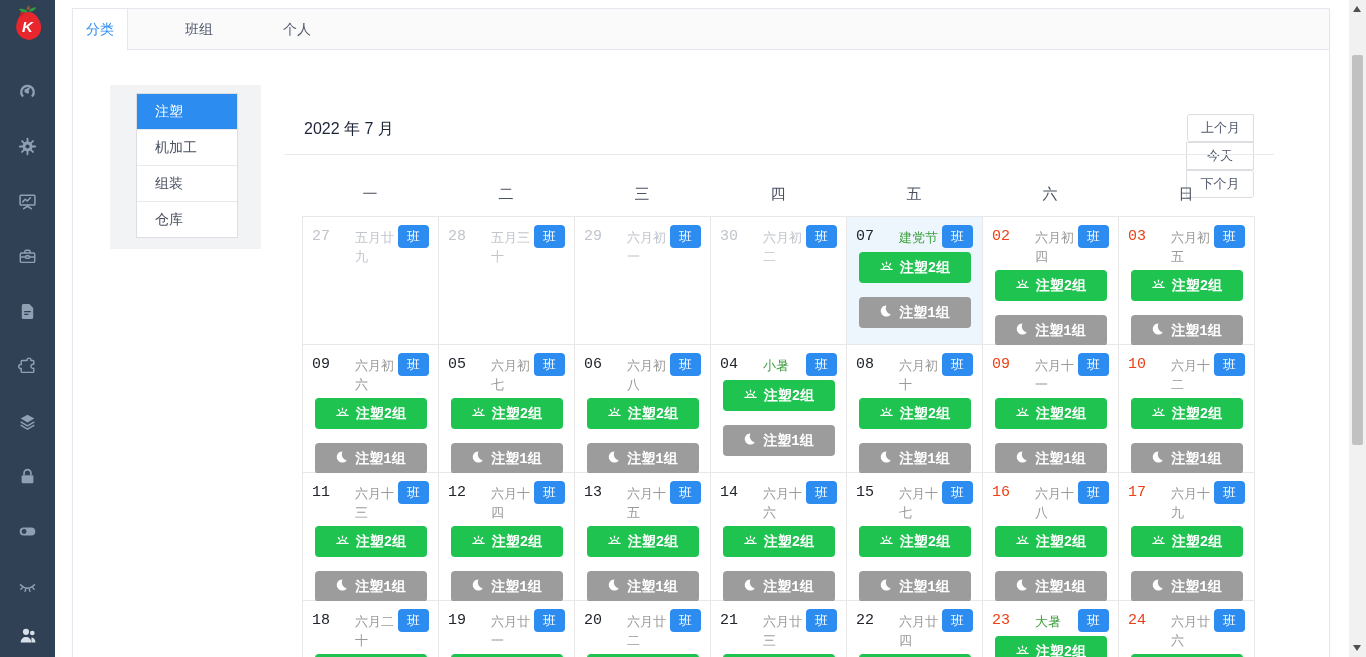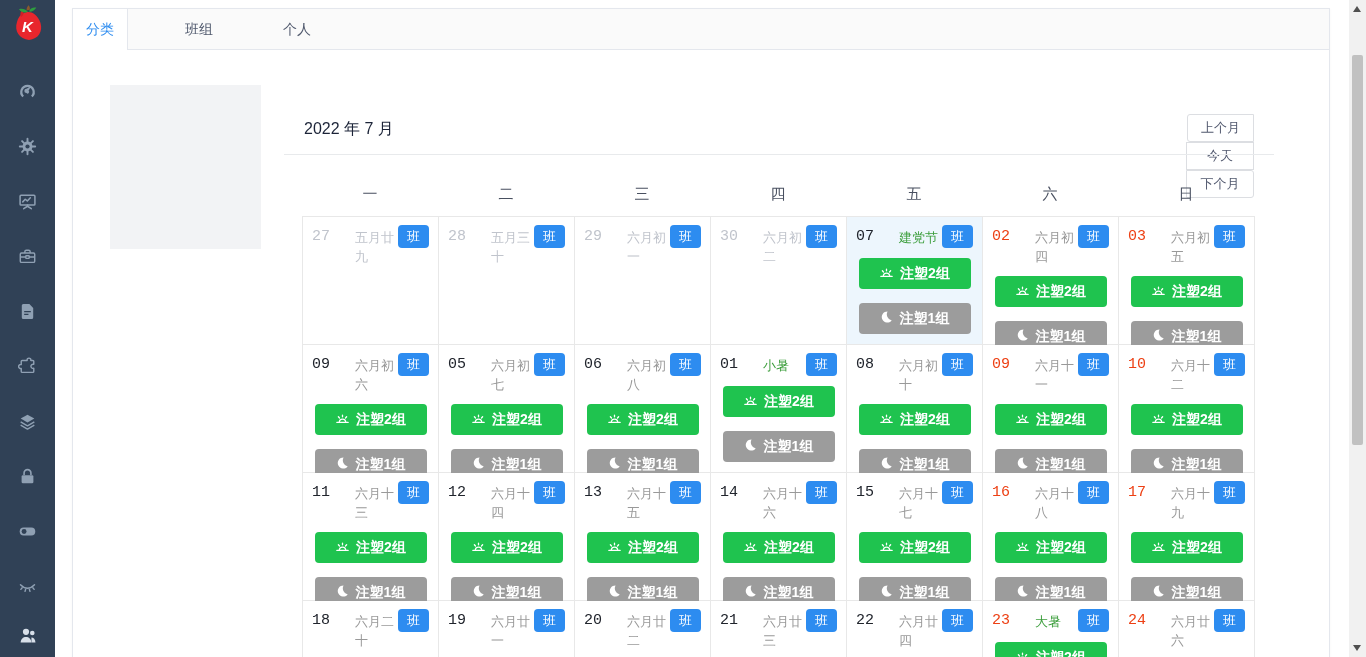--- a/index.html
+++ b/index.html
@@ -46,23 +46,23 @@
   .cell{width:136px;height:128px;box-sizing:border-box;border-right:1px solid var(--border);border-bottom:1px solid var(--border);
     padding:8px 9px 0 9px;background:#fff;cursor:pointer;}
   .cell.selected{background:#edf6fd;}
   .dayline{display:flex;align-items:flex-start;}
   .num{font-size:15px;color:#20242c;line-height:20px;padding-top:2px;flex:none;font-family:Liberation Mono, monospace;}
   .num.weekend{color:var(--red);}
   .lunar{font-size:13px;color:#999;line-height:19px;padding-top:3px;margin-left:25px;flex:1;min-width:0;}
   .lunar.festival{color:var(--fest);}
   .cell.out .num,.cell.out .lunar{color:#c0c4cc;}
   .badge{flex:none;margin-left:4px;background:var(--blue);color:#fff;font-size:13px;line-height:15px;padding:4px 9px;border-radius:4px;}
-  .shift{width:112px;height:31px;margin:10px auto 0 auto;border:none;border-radius:4px;color:#fff;
+  .shift{width:112px;height:31px;margin:4px auto 0 auto;border:none;border-radius:4px;color:#fff;
     font-size:14px;font-weight:bold;display:flex;align-items:center;justify-content:center;gap:6px;cursor:pointer;
-    font-family:Liberation Sans, sans-serif;}
+    font-family:Liberation Mono, monospace;}
   .shift.day{background:var(--green);}
   .shift.night{background:var(--graybtn);margin-top:14px;}
   .shift svg{flex:none;}
   
   .scrollbar{position:absolute;right:0;top:0;width:17px;height:657px;background:#f1f1f1;z-index:9;}
   .sb-thumb{position:absolute;left:3px;top:55px;width:11px;height:390px;background:#c1c1c1;border-radius:2px;}
   .sb-arrow{position:absolute;left:4px;width:0;height:0;border-left:4.5px solid transparent;border-right:4.5px solid transparent;}
   .sb-arrow.up{top:6px;border-bottom:6px solid #505050;}
   .sb-arrow.down{bottom:6px;border-top:6px solid #505050;}
 </style>
@@ -186,20 +186,26 @@
     </div>
 </div>
 
 <div class="card">
   <div class="tabbar" id="tabbar">
       <div class="tab active">分类</div>
       <div class="tab">班组</div>
       <div class="tab">个人</div>
     </div>
   <div class="aside"></div>
+  <div class="cat-menu" id="cat-menu">
+      <div class="cat-item active">注塑</div>
+      <div class="cat-item">机加工</div>
+      <div class="cat-item">组装</div>
+      <div class="cat-item">仓库</div>
+    </div>
 
   <div class="calwrap">
     <div class="cal-title">2022 年 7 月</div>
     <div class="btn-group">
       <button class="nav-btn">上个月</button>
       <button class="nav-btn">今天</button>
       <button class="nav-btn">下个月</button>
     </div>
     <div class="cal-divider"></div>
     <div class="weekdays" id="weekdays">
@@ -364,21 +370,21 @@
             </button>
             <button class="shift night">
               <span><svg width="14" height="14" viewBox="0 0 16 16">
                   <path d="M8.6 1.6A6.4 6.4 0 1 0 13.4 12 7.3 7.3 0 0 1 8.6 1.6z" fill="#fff"></path>
                 </svg></span>
               <span>注塑1组</span>
             </button>
           </div>
           <div class="cell">
             <div class="dayline">
-              <span class="num">01</span>
+              <span class="num">04</span>
               <span class="lunar festival">小暑</span>
               <span class="badge">班</span>
             </div>
             <button class="shift day">
               <span><svg width="15" height="15" viewBox="0 0 16 16" fill="none" stroke="#fff" stroke-width="1.4" stroke-linecap="round">
                   <path d="M2 12.2h12"></path>
                   <path d="M4.6 12a3.4 3.4 0 0 1 6.8 0"></path>
                   <path d="M8 4.4v1.8M3.6 6.2l1.2 1.3M12.4 6.2l-1.2 1.3"></path>
                 </svg></span>
               <span>注塑2组</span>

